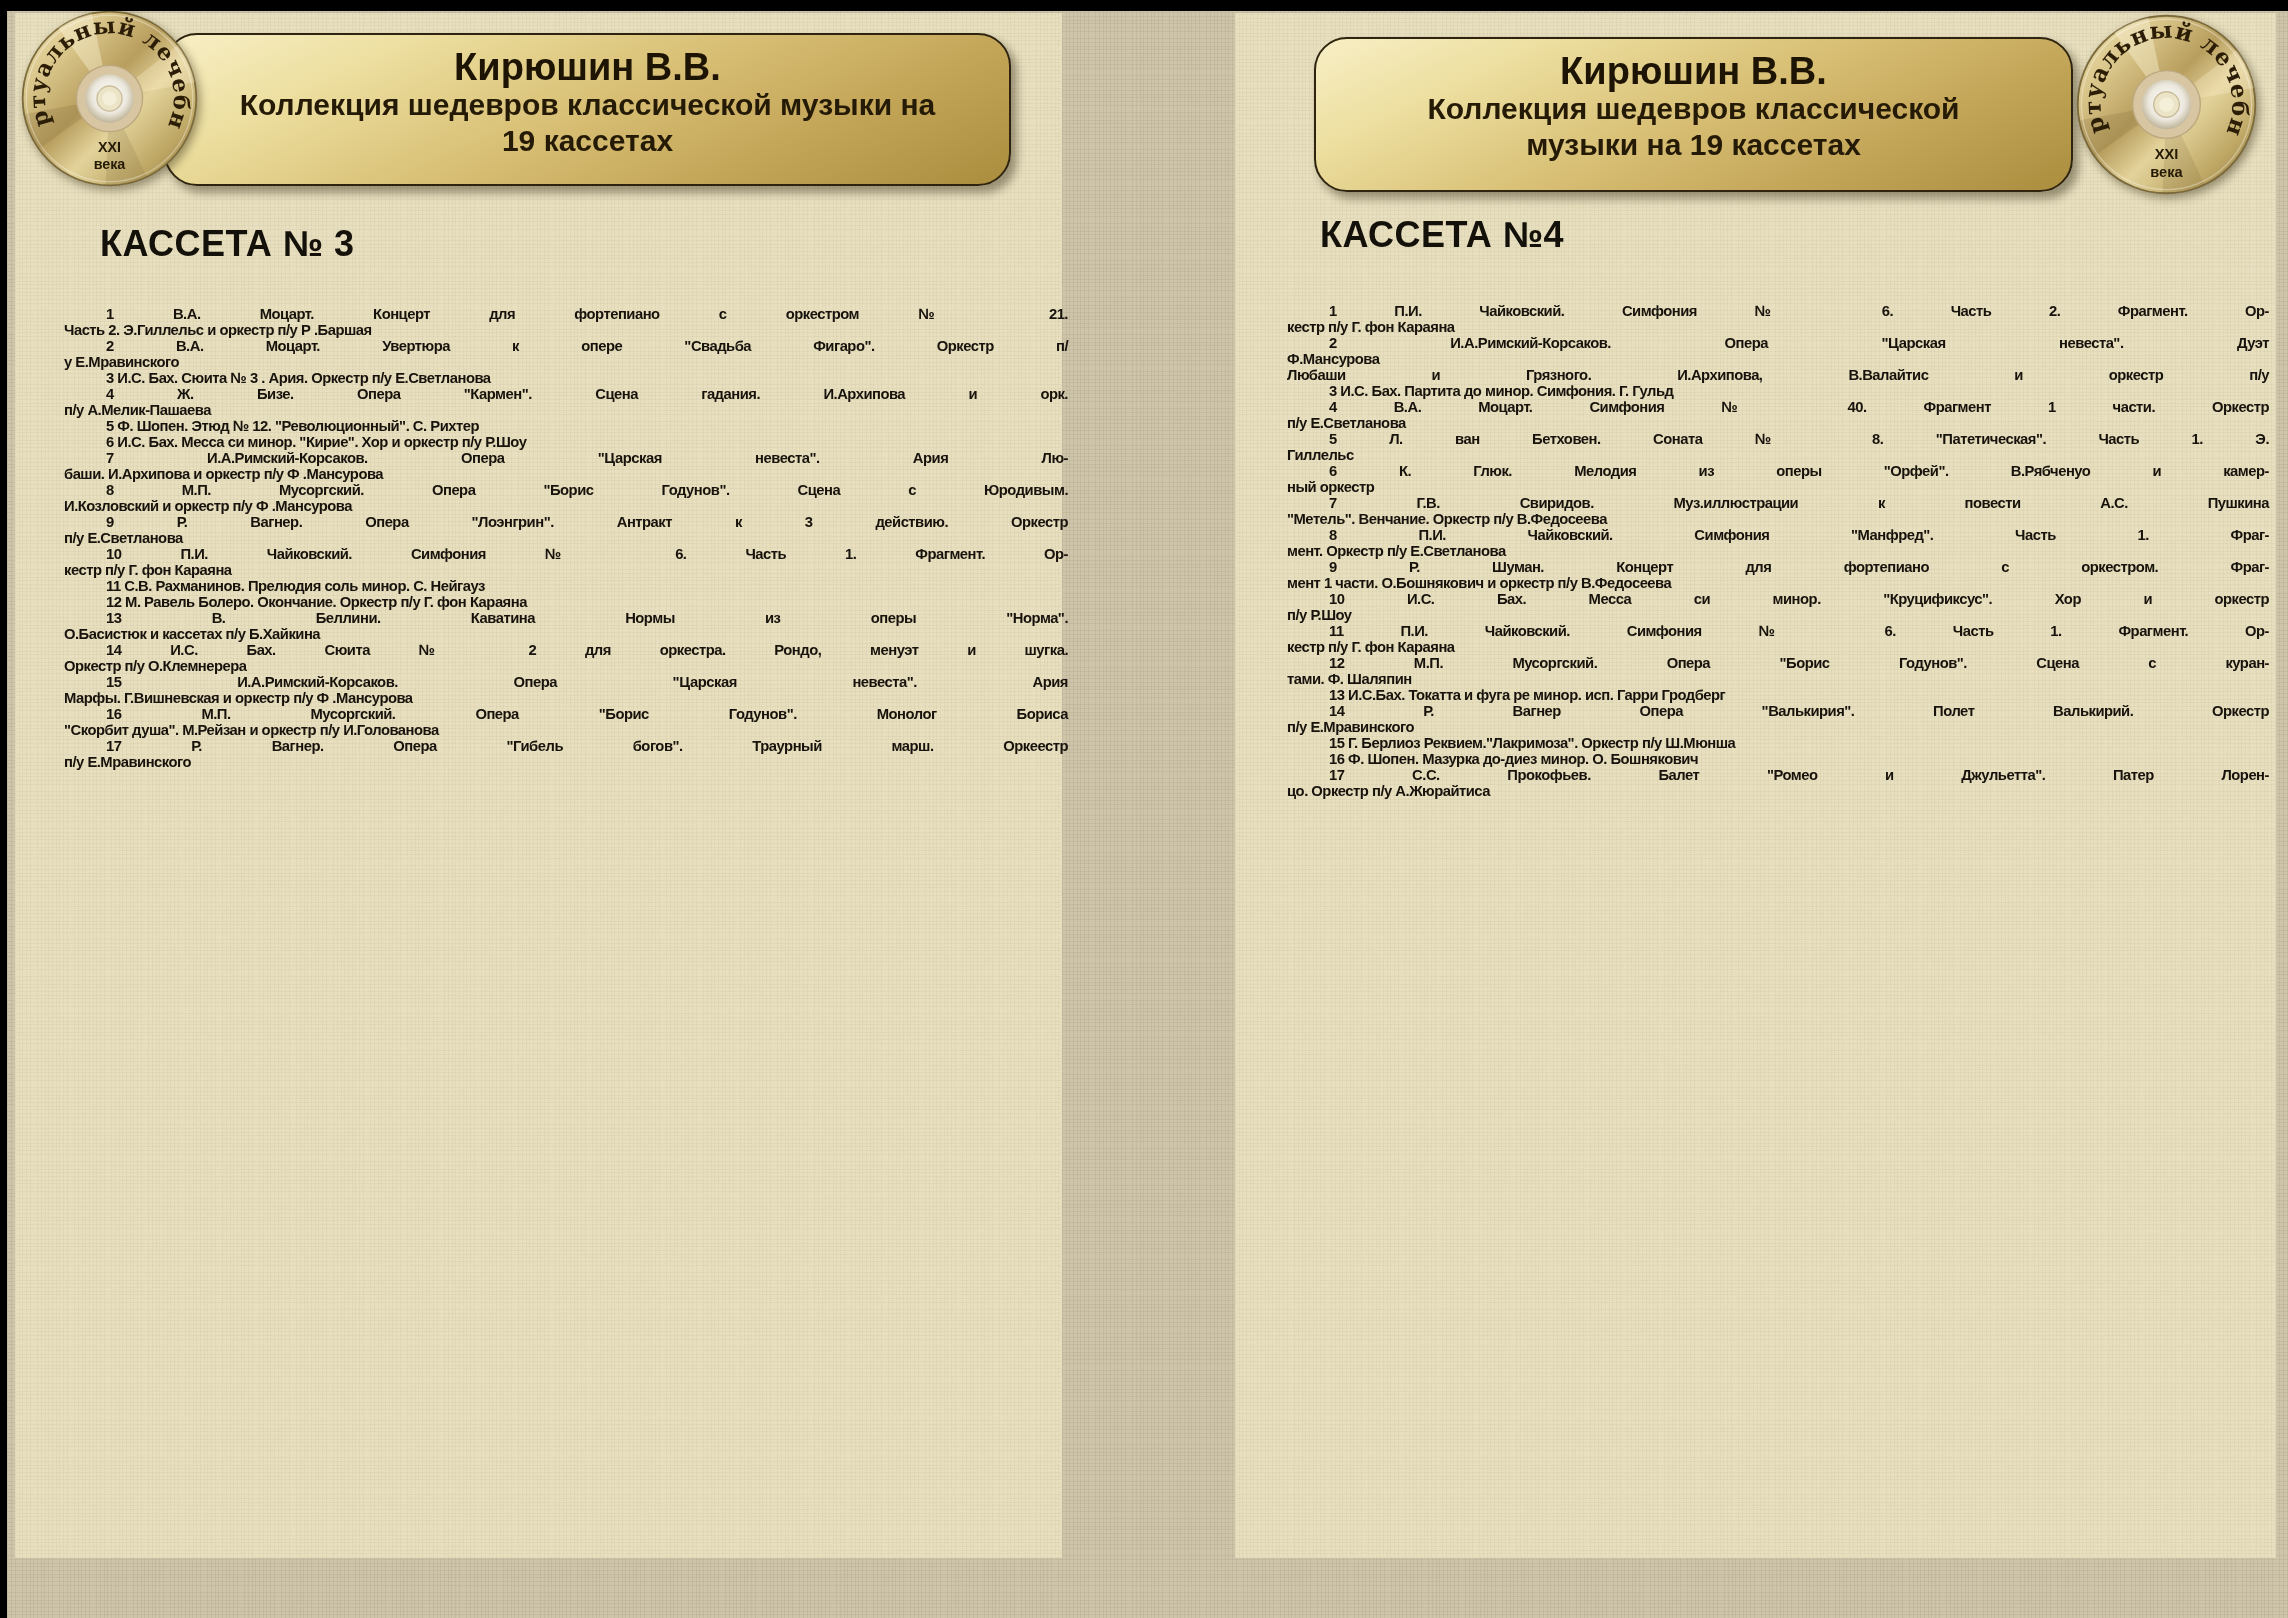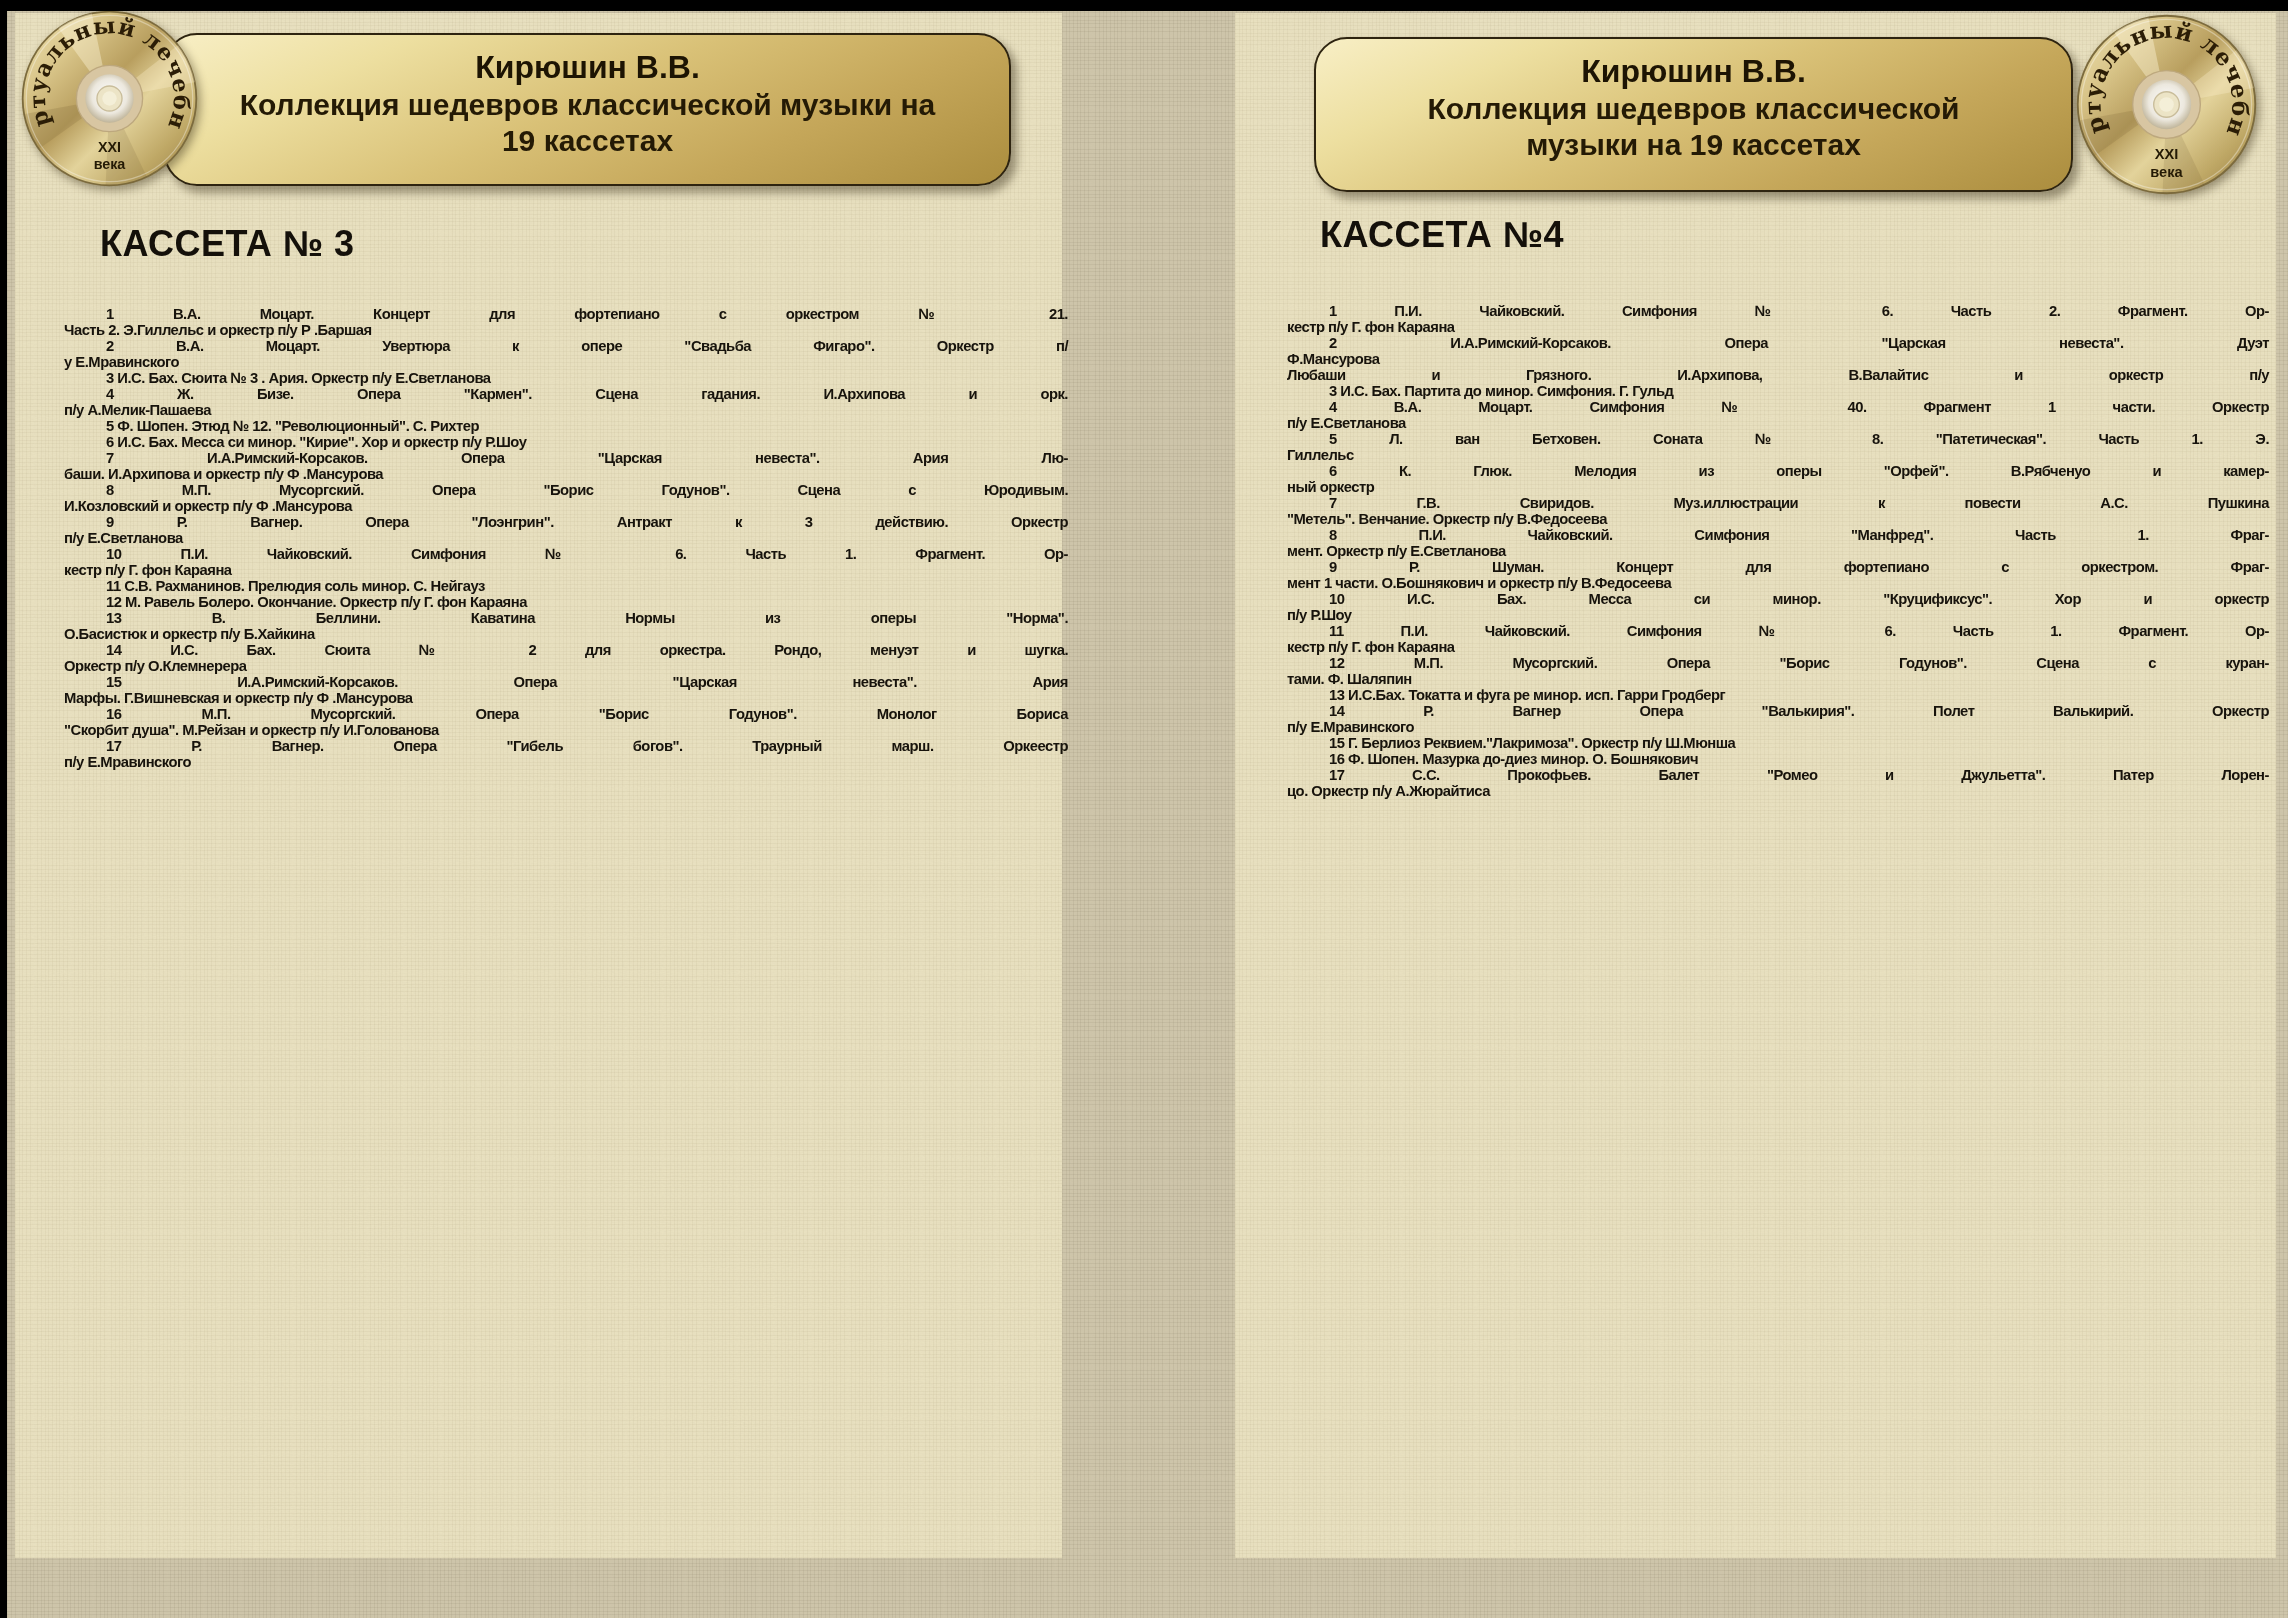--- a/index.html
+++ b/index.html
@@ -25,21 +25,21 @@
   .bar-left{ position:absolute; left:0; top:0; width:7.4px; height:1619px; background:#000; z-index:6;}
   .texture{ position:absolute; left:0; top:0; z-index:2; pointer-events:none;}
 
   .gold-box{
     position:absolute; z-index:3; box-sizing:border-box;
     border:2.8px solid #2e2410; border-radius:33px;
     background:linear-gradient(155deg,#f8efc6 0%,#eddfa0 22%,#d9c177 48%,#c5a75a 72%,#ab8d3e 100%);
     box-shadow:5.5px 6.5px 8.3px rgba(40,30,10,.40);
     text-align:center; padding-top:13px;
   }
-  .gold-title{ font-weight:bold; font-size:32px; line-height:39px; color:#1d1403; }
+  .gold-title{ font-weight:bold; font-size:38px; line-height:39px; color:#1d1403; }
   .gold-sub{ font-weight:bold; font-size:30px; line-height:36px; color:#241a05; padding:0 55px; }
 
   .cassette-title{ position:absolute; z-index:3; font-weight:bold; font-size:36px; letter-spacing:0.5px; color:#14100a; }
 
   .track-list{ position:absolute; z-index:3; }
   .track-list{ font-weight:bold; letter-spacing:-0.5px; color:#17130c; }
   .tline{ text-align:justify; text-align-last:justify; text-justify:inter-word; white-space:normal; }
   .tline.first{ text-indent:42px; }
   .tline.last{ text-align-last:left; }
 
@@ -153,21 +153,21 @@
         <div class="tline last">кестр п/у Г. фон Караяна</div>
       </div>
       <div class="track">
         <div class="tline first last">11 С.В. Рахманинов. Прелюдия соль минор. С. Нейгауз</div>
       </div>
       <div class="track">
         <div class="tline first last">12 М. Равель Болеро. Окончание. Оркестр п/у Г. фон Караяна</div>
       </div>
       <div class="track">
         <div class="tline first">13 В. Беллини. Каватина Нормы из оперы "Норма".</div>
-        <div class="tline last">О.Басистюк и оркестр п/у Б.Хайкина</div>
+        <div class="tline last">О.Басистюк и кассетах п/у Б.Хайкина</div>
       </div>
       <div class="track">
         <div class="tline first">14 И.С. Бах. Сюита № 2 для оркестра. Рондо, менуэт и шугка.</div>
         <div class="tline last">Оркестр п/у О.Клемнерера</div>
       </div>
       <div class="track">
         <div class="tline first">15 И.А.Римский-Корсаков. Опера "Царская невеста". Ария</div>
         <div class="tline last">Марфы. Г.Вишневская и оркестр п/у Ф .Мансурова</div>
       </div>
       <div class="track">

